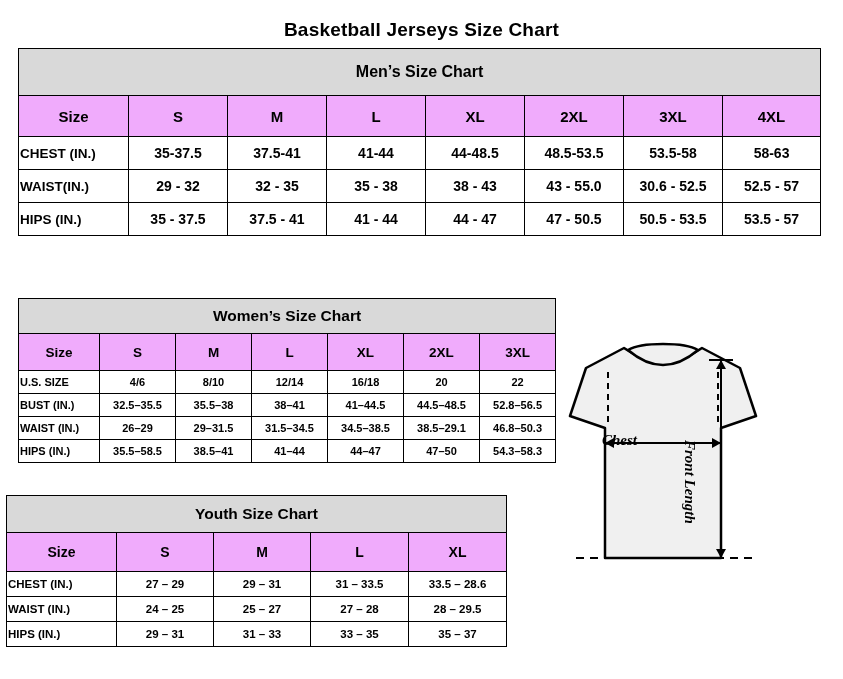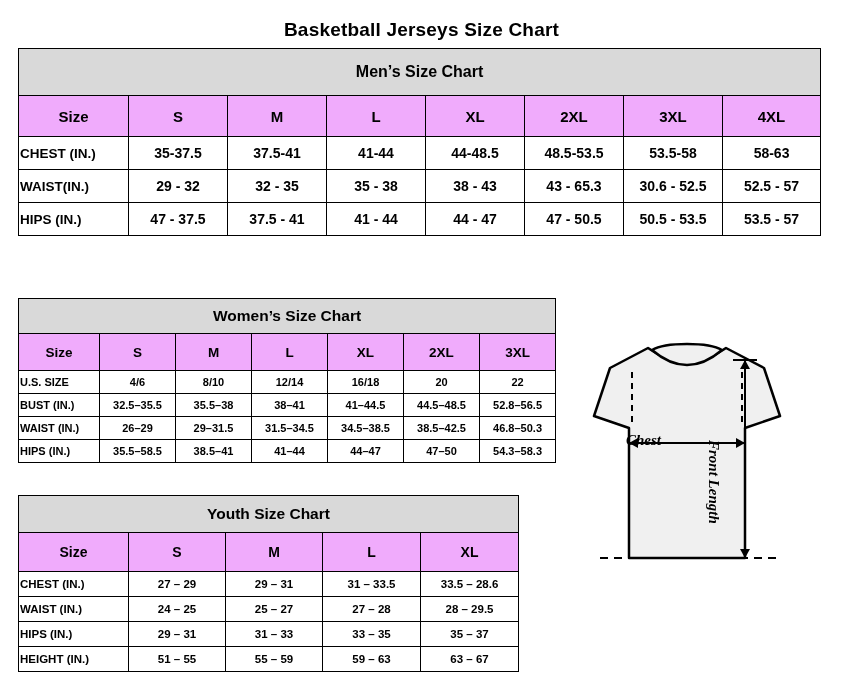--- a/index.html
+++ b/index.html
@@ -68,35 +68,35 @@
     border-radius: 26px;
   }
   #womens-table .chart-title td { font-size: 15.5px; padding: 7px 0; }
   #womens-table .hdr-row td { font-size: 13.5px; height: 22px; }
   #womens-table tbody td { font-size: 11px; height: 20px; }
   #womens-table .rowlabel { font-size: 11px; margin-left: 14px; }
 
   
   #youth-table {
     position: absolute;
-    left: 18px;
+    left: 6px;
     top: 495px;
     width: 500px;
   }
   #youth-table .chart-title td { font-size: 15.5px; padding: 7px 0; }
   #youth-table .hdr-row td { font-size: 14px; height: 24px; }
   #youth-table tbody td { font-size: 11.5px; height: 22px; }
   #youth-table .rowlabel { font-size: 11.5px; }
 
   .rowlabel { text-align: left; }
 
   
   #shirt-diagram {
     position: absolute;
-    left: 540px;
+    left: 516px;
     top: 330px;
     width: 295px;
     height: 330px;
   }
   #shirt-diagram svg { display: block; }
   .lbl-chest {
     position: absolute;
     left: 86px;
     top: 102px;
     font-size: 15px;
@@ -156,27 +156,27 @@
       <td>48.5-53.5</td>
       <td>53.5-58</td>
       <td>58-63</td>
     </tr>
     <tr>
       <td class="rowlabel">WAIST(IN.)</td>
       <td>29 - 32</td>
       <td>32 - 35</td>
       <td>35 - 38</td>
       <td>38 - 43</td>
-      <td>43 - 65.3</td>
+      <td>43 - 55.0</td>
       <td>30.6 - 52.5</td>
       <td>52.5 - 57</td>
     </tr>
     <tr>
       <td class="rowlabel">HIPS (IN.)</td>
-      <td>47 - 37.5</td>
+      <td>35 - 37.5</td>
       <td>37.5 - 41</td>
       <td>41 - 44</td>
       <td>44 - 47</td>
       <td>47 - 50.5</td>
       <td>50.5 - 53.5</td>
       <td>53.5 - 57</td>
     </tr>
   </tbody>
 </table>
 
@@ -220,21 +220,21 @@
       <td>41–44.5</td>
       <td>44.5–48.5</td>
       <td>52.8–56.5</td>
     </tr>
     <tr>
       <td class="rowlabel">WAIST  (IN.)</td>
       <td>26–29</td>
       <td>29–31.5</td>
       <td>31.5–34.5</td>
       <td>34.5–38.5</td>
-      <td>38.5–42.5</td>
+      <td>38.5–29.1</td>
       <td>46.8–50.3</td>
     </tr>
     <tr>
       <td class="rowlabel">HIPS  (IN.)</td>
       <td>35.5–58.5</td>
       <td>38.5–41</td>
       <td>41–44</td>
       <td>44–47</td>
       <td>47–50</td>
       <td>54.3–58.3</td>
@@ -275,27 +275,20 @@
       <td>27 – 28</td>
       <td>28 – 29.5</td>
     </tr>
     <tr>
       <td class="rowlabel">HIPS  (IN.)</td>
       <td>29 – 31</td>
       <td>31 – 33</td>
       <td>33 – 35</td>
       <td>35 – 37</td>
     </tr>
-    <tr>
-      <td class="rowlabel">HEIGHT  (IN.)</td>
-      <td>51 – 55</td>
-      <td>55 – 59</td>
-      <td>59 – 63</td>
-      <td>63 – 67</td>
-    </tr>
   </tbody>
 </table>
 
 <div id="shirt-diagram">
   <svg width="295" height="330" viewBox="0 0 295 330">
 
     <path d="M70,38 L108,18 Q147,46 186,18 L224,38
              L240,86 L205,98 L205,228 L89,228 L89,98 L54,86 Z" fill="#f0f0f0" stroke="#000" stroke-width="2.5" stroke-linejoin="round"></path>
 
     <path d="M112,20 Q147,50 182,20 Q172,14 147,14 Q122,14 112,20 Z" fill="#f0f0f0" stroke="#000" stroke-width="2.5"></path>

